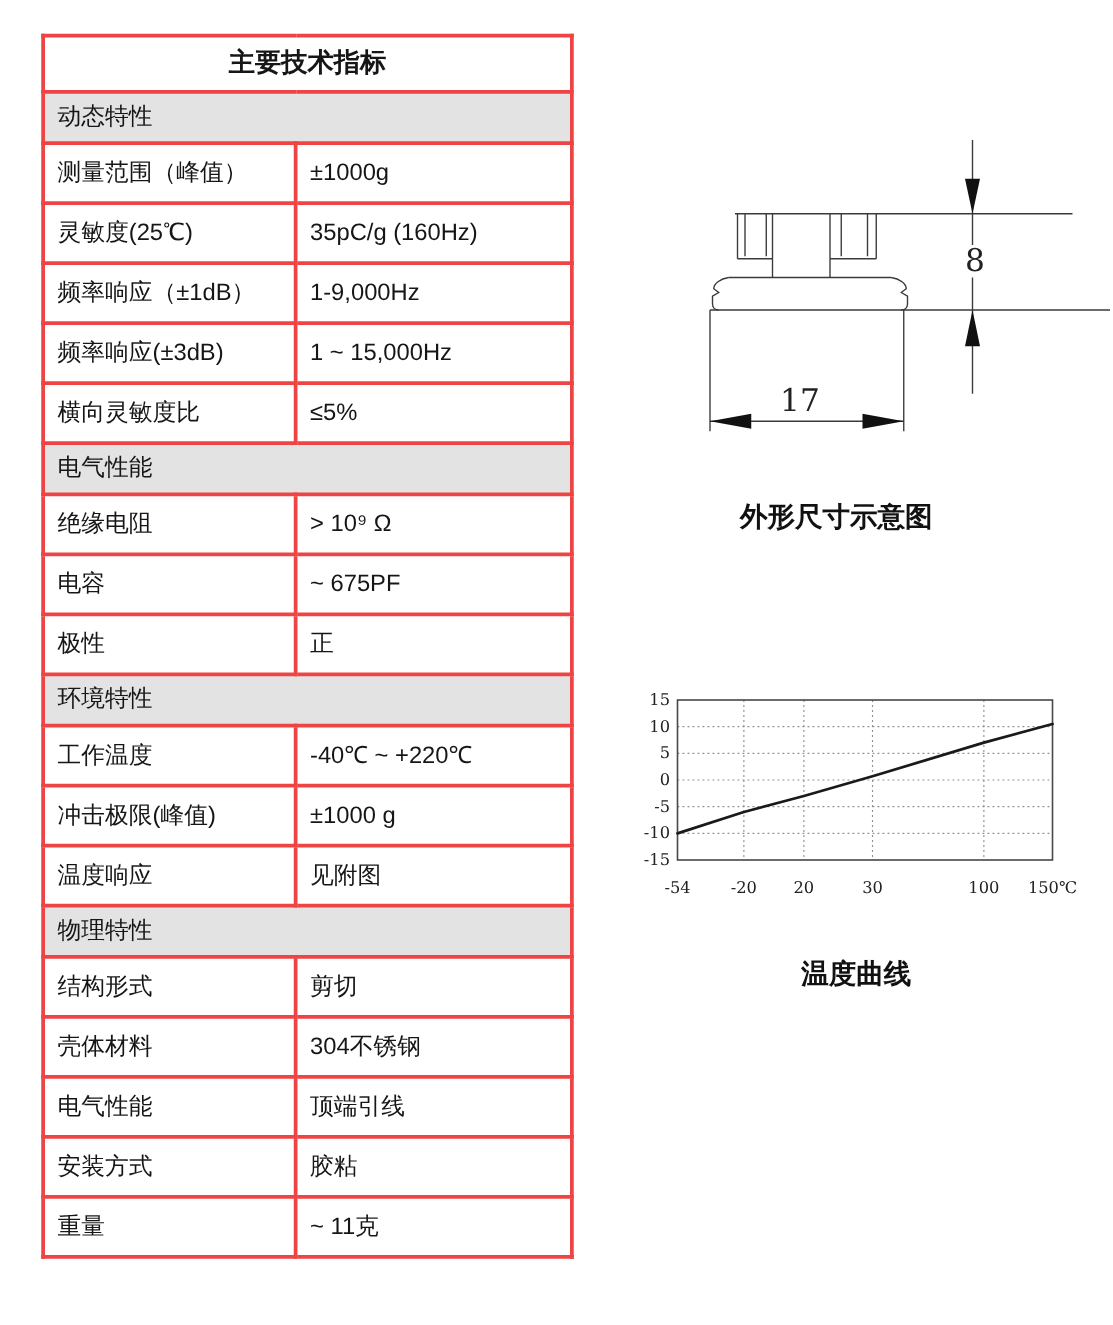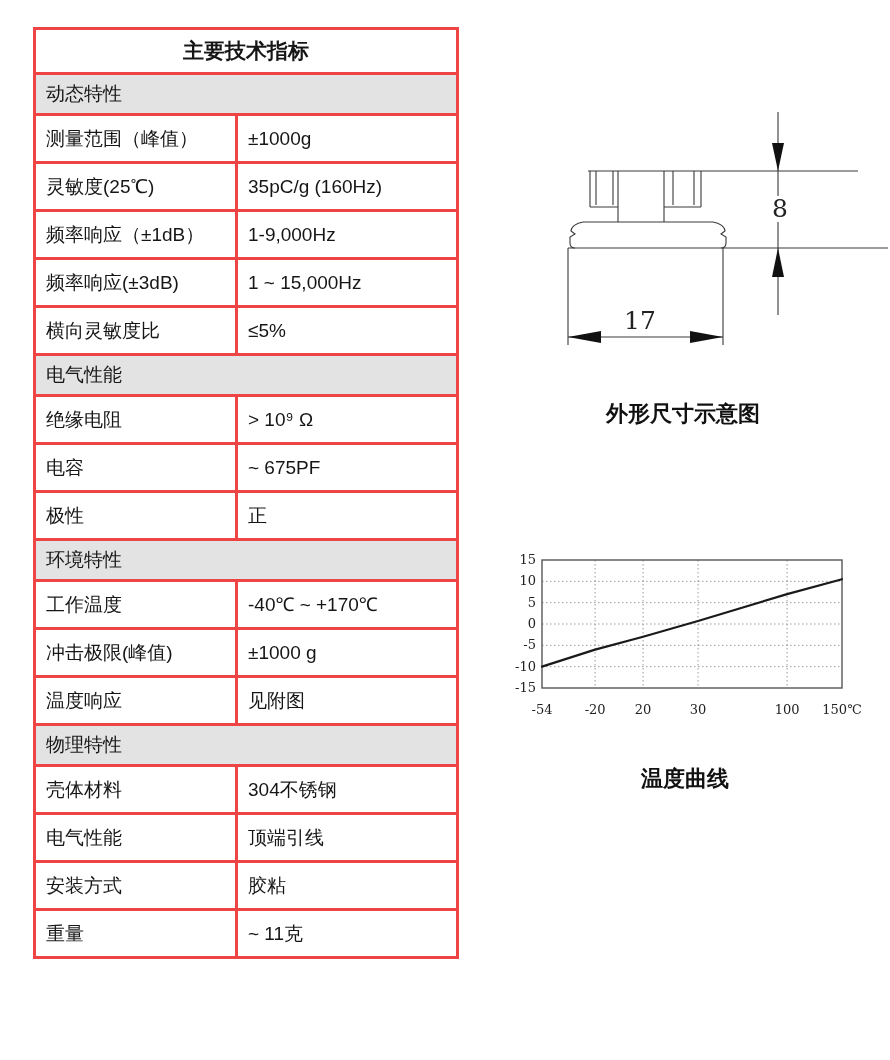--- a/index.html
+++ b/index.html
@@ -19,21 +19,21 @@
   table.spec col.c1{width:202px;}
   table.spec col.c2{width:221px;}
   tr.t td{height:42px;text-align:center;font-weight:bold;font-size:21px;padding:0;}
   tr.s td{height:38px;background:#e3e3e3;font-size:19px;}
   tr.r td{height:45px;}
   
   .caption{
     position:absolute;text-align:center;font-weight:bold;font-size:22px;color:#111;
     font-family:"Liberation Sans",sans-serif;
   }
-  #cap-dim{left:518px;top:399px;width:330px;font-family:Liberation Serif, serif;}
+  #cap-dim{left:504px;top:399px;width:330px;font-family:Liberation Serif, serif;}
   #cap-chart{left:520px;top:764px;width:330px;}
   svg{position:absolute;}
   #dim-svg{left:520px;top:95px;}
   #temp-chart{left:505px;top:548px;}
   .draw{stroke:#3a3a3a;fill:none;stroke-width:1.1;}
   .dim-num{font-family:"DejaVu Serif",serif;font-size:25px;fill:#222;stroke:none;}
   .grid{stroke:#8f8f8f;stroke-width:0.9;stroke-dasharray:1.5,2.5;fill:none;}
   .frame{fill:none;stroke:#4a4a4a;stroke-width:1.3;}
   .tick{font-family:"DejaVu Serif",serif;font-size:13px;fill:#222;stroke:none;}
   .ty{text-anchor:end;}
@@ -91,33 +91,37 @@
   <tr class="r">
     <td>极性</td>
     <td>正</td>
   </tr>
 
   <tr class="s">
     <td colspan="2">环境特性</td>
   </tr>
   <tr class="r">
     <td>工作温度</td>
-    <td>-40℃ ~ +170℃</td>
+    <td>-40℃ ~ +220℃</td>
   </tr>
   <tr class="r">
     <td>冲击极限(峰值)</td>
     <td>±1000 g</td>
   </tr>
   <tr class="r">
     <td>温度响应</td>
     <td>见附图</td>
   </tr>
 
   <tr class="s">
     <td colspan="2">物理特性</td>
+  </tr>
+  <tr class="r">
+    <td>结构形式</td>
+    <td>剪切</td>
   </tr>
   <tr class="r">
     <td>壳体材料</td>
     <td>304不锈钢</td>
   </tr>
   <tr class="r">
     <td>电气性能</td>
     <td>顶端引线</td>
   </tr>
   <tr class="r">

